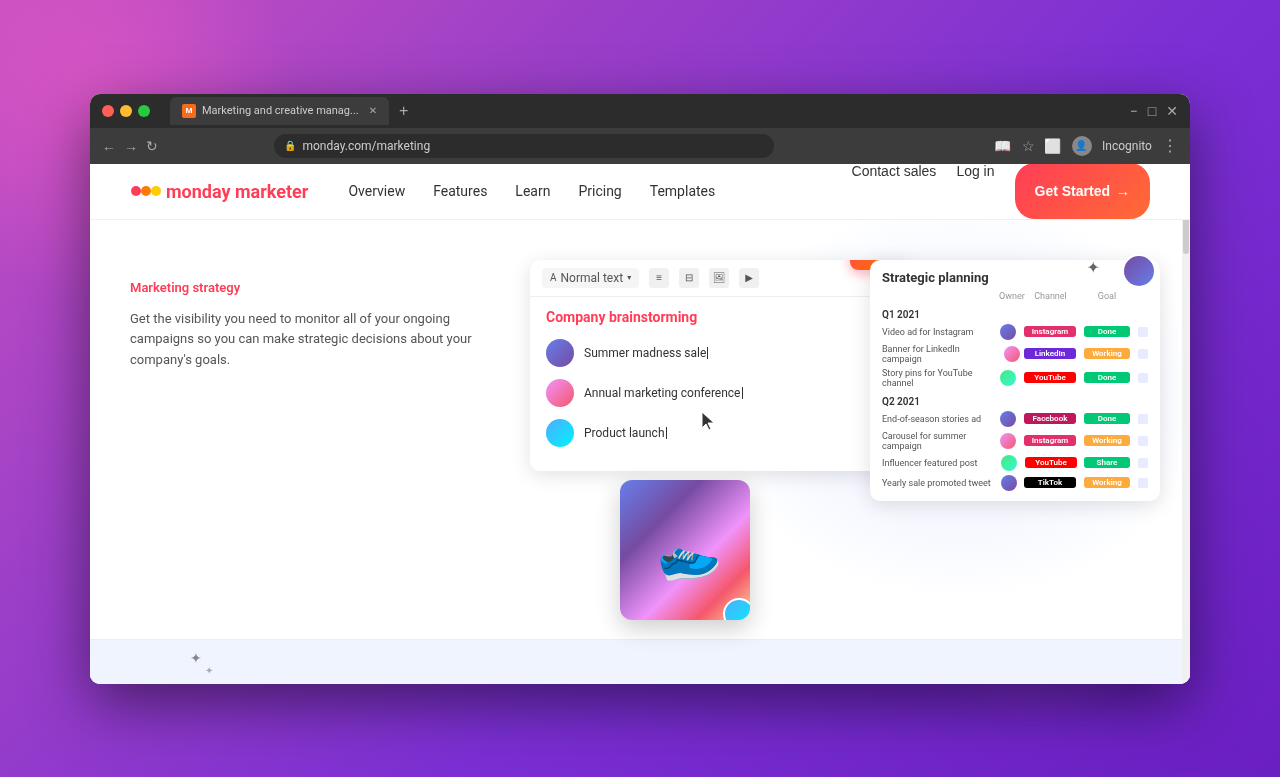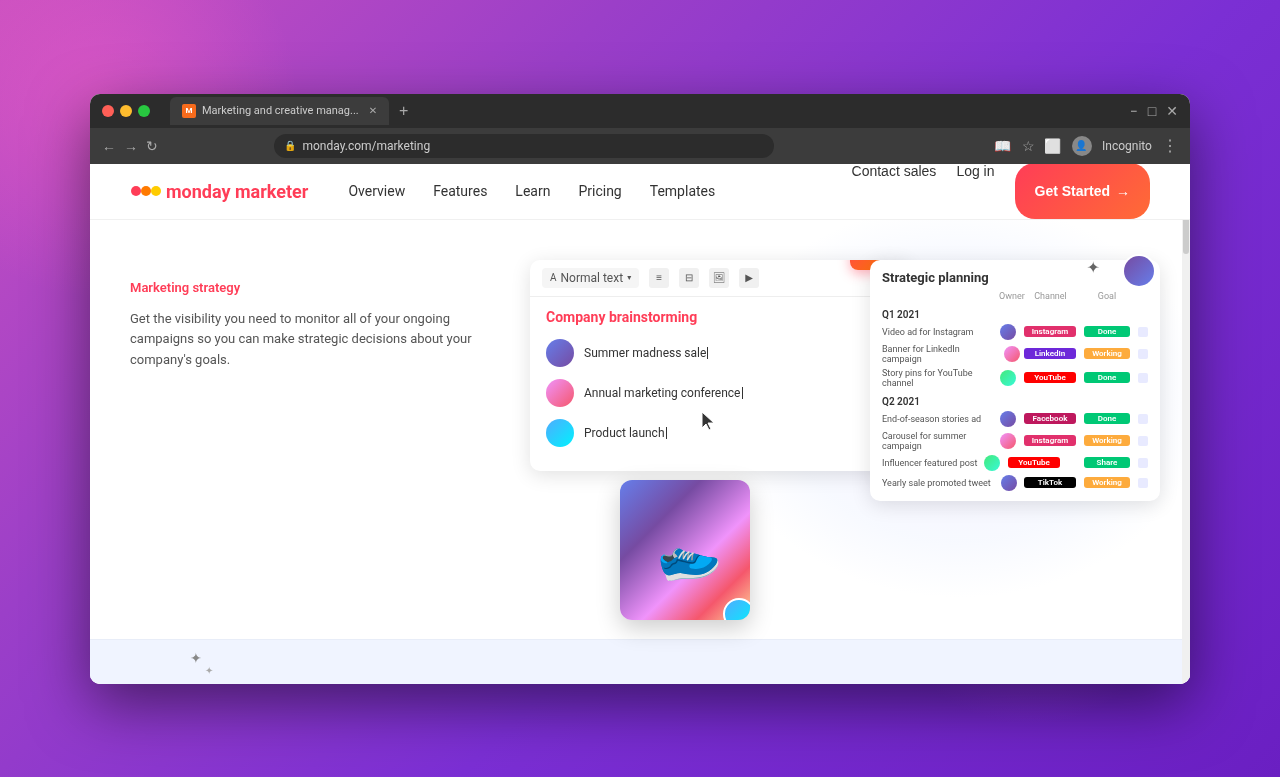--- a/index.html
+++ b/index.html
@@ -675,21 +675,21 @@
             <span class="row-name">Carousel for summer campaign</span>
             <div class="row-avatar-small ra-pink" style="margin-left:2px;"></div>
             <span class="channel-pill" style="background:#e1306c; margin-left:4px;">Instagram</span>
             <span class="status-pill status-working" style="margin-left:4px;">Working</span>
             <div style="width:10px;height:10px;background:#e8eaff;border-radius:2px;margin-left:4px;"></div>
           </div>
           <div class="table-row-item">
             <span class="row-name">Influencer featured post</span>
             <div class="row-avatar-small ra-green" style="margin-left:2px;"></div>
             <span class="channel-pill" style="background:#ff0000; margin-left:4px;">YouTube</span>
-            <span class="status-pill" style="background:#00c875; margin-left:20px;">Share</span>
+            <span class="status-pill" style="background:#00c875; margin-left:3px;">Share</span>
             <div style="width:10px;height:10px;background:#e8eaff;border-radius:2px;margin-left:4px;"></div>
           </div>
           <div class="table-row-item">
             <span class="row-name">Yearly sale promoted tweet</span>
             <div class="row-avatar-small ra-blue" style="margin-left:2px;"></div>
             <span class="channel-pill" style="background:#010101; margin-left:3px;">TikTok</span>
             <span class="status-pill status-working" style="margin-left:4px;">Working</span>
             <div style="width:10px;height:10px;background:#e8eaff;border-radius:2px;margin-left:4px;"></div>
           </div>
 

